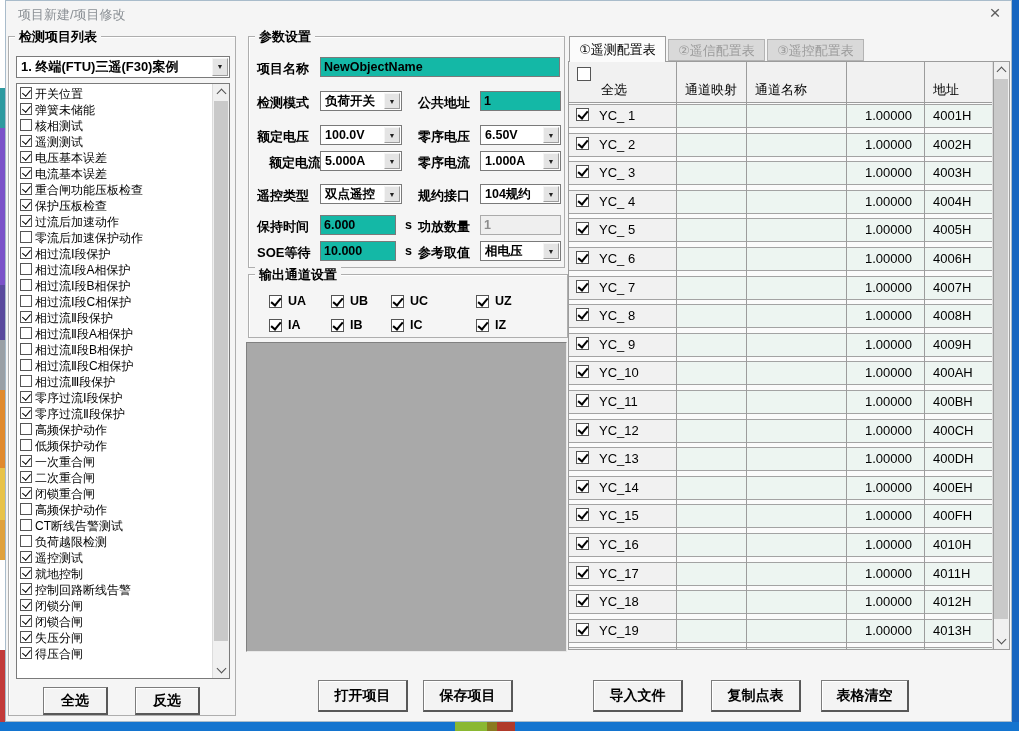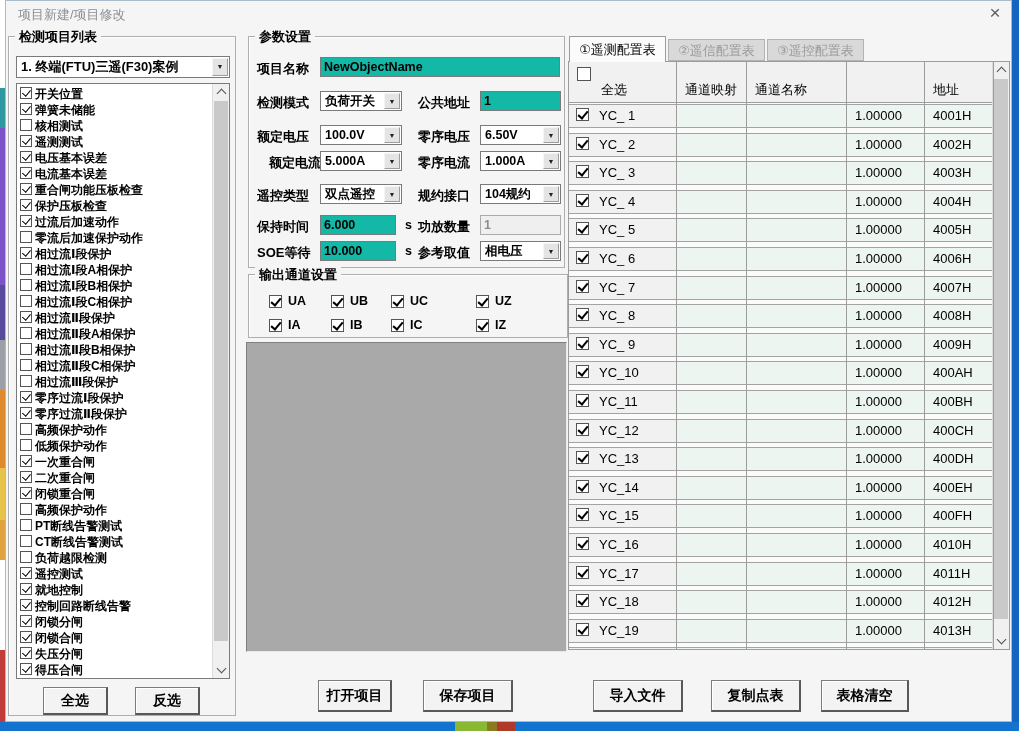--- a/index.html
+++ b/index.html
@@ -37,21 +37,21 @@
   .cb.small{width:12px;height:12px;}
   .cb.small.checked::after{left:2.5px;top:0px;width:3.5px;height:7px;border-width:0 1.8px 1.8px 0;}
 
   .lbl{position:absolute;font-size:13px;font-weight:bold;color:#000;white-space:nowrap;}
 
   
   .listbox{position:absolute;background:#fff;border:1px solid #7a7a7a;box-sizing:border-box;overflow:hidden;}
   .list-items{position:absolute;left:1px;top:1px;right:18px;bottom:1px;overflow:hidden;}
   .list-item{position:relative;height:16px;}
   .list-item .cb{left:2px;top:2px;}
-  .list-item .li-label{position:absolute;left:17px;top:1px;font-size:12px;font-weight:bold;white-space:nowrap;}
+  .list-item .li-label{position:absolute;left:17px;top:1px;font-size:12px;font-weight:normal;white-space:nowrap;}
 
   
   .sbar{position:absolute;background:#f0f0f0;border-left:1px solid #dcdcdc;box-sizing:border-box;}
   .sb-btn{position:absolute;left:0;width:100%;height:16px;background:#f0f0f0;}
   .chev{position:absolute;left:5px;width:6px;height:6px;border:solid #505050;border-width:0 1.5px 1.5px 0;}
   .chev.up{top:6px;transform:rotate(-135deg);}
   .chev.down{top:3px;transform:rotate(45deg);}
   .sb-thumb{position:absolute;left:1px;right:1px;background:#c9c9c9;}
 
   
@@ -67,21 +67,21 @@
   .grid-header{position:absolute;left:0;top:0;height:41px;width:424px;background:#f1f1f1;border-bottom:1px solid #9c9c9c;box-sizing:border-box;}
   .gh-cell{position:absolute;top:0;height:41px;box-sizing:border-box;}
   .gh-text{position:absolute;left:9px;top:19px;font-size:13px;color:#000;white-space:nowrap;}
   .rows-wrap{position:absolute;left:0;top:42px;width:424px;bottom:0;overflow:hidden;}
   .trow{position:relative;height:22px;border-top:1px solid #a3a3a3;border-bottom:1px solid #a3a3a3;margin-bottom:4.6px;display:flex;}
   .tcell{height:22px;box-sizing:border-box;font-size:13px;color:#000;line-height:22px;}
   .tcell.c1{width:107px;background:#f1f1f1;position:relative;}
   .tcell.cd{background:#edf5f1;}
   .tcell.c2{width:70px;}
   .tcell.c3{width:100px;}
-  .tcell.c4{width:78px;padding-left:9px;}
+  .tcell.c4{width:78px;padding-left:19px;}
   .tcell.c5{width:69px;padding-left:9px;}
   .tcell.c1 .cb{left:7px;top:3px;width:13px;height:13px;}
   .tcell.c1 .rlabel{position:absolute;left:30px;top:0;font-size:13px;}
   .vline{position:absolute;top:0;bottom:0;width:1px;background:#9c9c9c;z-index:4;}
 
   .gray-panel{position:absolute;background:#a9a9a9;border:1px solid #808080;border-right-color:#e8e8e8;border-bottom-color:#e8e8e8;box-sizing:border-box;}
 
   .unit{position:absolute;font-size:12.5px;font-weight:bold;color:#000;}
 </style>
 </head>
@@ -218,24 +218,20 @@
             <span class="cb small checked"></span>
             <span class="li-label">二次重合闸</span>
           </div>
           <div class="list-item">
             <span class="cb small checked"></span>
             <span class="li-label">闭锁重合闸</span>
           </div>
           <div class="list-item">
             <span class="cb small"></span>
             <span class="li-label">高频保护动作</span>
-          </div>
-          <div class="list-item">
-            <span class="cb small"></span>
-            <span class="li-label">PT断线告警测试</span>
           </div>
           <div class="list-item">
             <span class="cb small"></span>
             <span class="li-label">CT断线告警测试</span>
           </div>
           <div class="list-item">
             <span class="cb small"></span>
             <span class="li-label">负荷越限检测</span>
           </div>
           <div class="list-item">
@@ -602,19 +598,19 @@
       <div class="sb-btn" style="top:0;">
           <span class="chev up"></span>
         </div>
       <div class="sb-thumb" style="top:17px;height:540px;"></div>
       <div class="sb-btn" style="bottom:0;">
           <span class="chev down"></span>
         </div>
     </div>
   </div>
 
-  <div class="pbtn" style="left:318px;top:680px;width:74px;height:32px;text-align:right;">打开项目</div>
+  <div class="pbtn" style="left:318px;top:680px;width:90px;height:32px;text-align:right;">打开项目</div>
   <div class="pbtn" style="left:423px;top:680px;width:90px;height:32px;">保存项目</div>
   <div class="pbtn" style="left:593px;top:680px;width:90px;height:32px;">导入文件</div>
   <div class="pbtn" style="left:711px;top:680px;width:90px;height:32px;">复制点表</div>
   <div class="pbtn" style="left:821px;top:680px;width:88px;height:32px;">表格清空</div>
 
 </div>
 
 </body></html>

